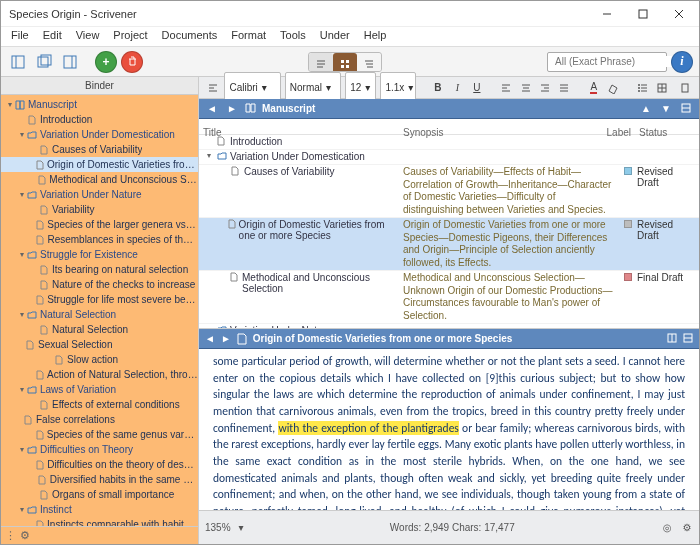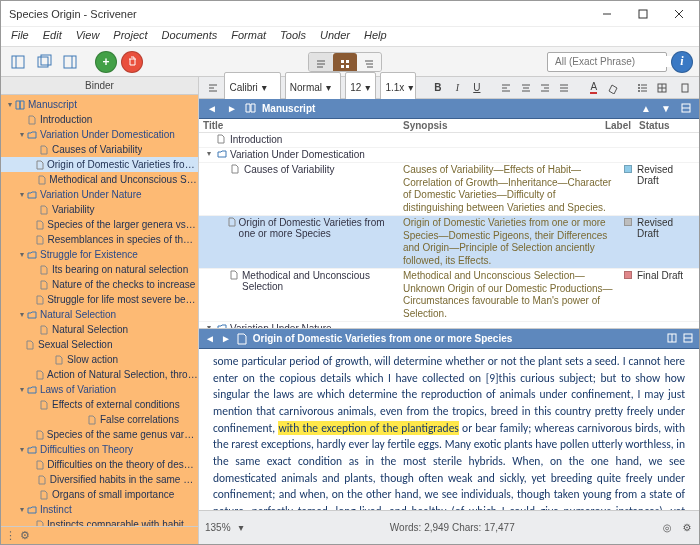--- a/index.html
+++ b/index.html
@@ -1,20 +1,20 @@
 <!DOCTYPE html>
 <html><head>
 <meta charset="utf-8">
 <style>
 * { box-sizing: border-box; margin: 0; padding: 0; }
 body { font-family: "Segoe UI", Tahoma, sans-serif; font-size: 11px; color: #333; width: 700px; height: 545px; overflow: hidden; background: #f0f0f0; border: 1px solid #999; display: flex; flex-direction: column; }
 .titlebar { height: 26px; background: #fff; display: flex; align-items: center; padding: 0 2px 0 8px; border-bottom: 1px solid #eee; }
 .titlebar .title { flex: 1; font-size: 11px; color: #333; }
 .titlebar .winbtn { width: 36px; height: 24px; display: flex; align-items: center; justify-content: center; }
-.menubar { height: 20px; display: flex; background: #fff; padding: 0 4px; gap: 2px; font-size: 11px; color: #333; border-bottom: 1px solid #ddd; font-style: italic; }
+.menubar { height: 20px; display: flex; background: #fff; padding: 0 4px; gap: 2px; font-size: 11px; color: #333; border-bottom: 1px solid #ddd; }
 .menubar > div { padding: 2px 6px; }
 .toolbar { height: 30px; background: #f4f4f4; display: flex; align-items: center; padding: 0 6px; gap: 4px; border-bottom: 1px solid #ccc; }
 .iconbtn { width: 22px; height: 22px; display: flex; align-items: center; justify-content: center; border-radius: 3px; }
 .roundbtn { width: 22px; height: 22px; border-radius: 11px; display: flex; align-items: center; justify-content: center; color: #fff; font-weight: bold; font-size: 12px; border: 1px solid rgba(0,0,0,.2); }
 .spacer { flex: 1; }
 .searchbox { width: 120px; height: 20px; border: 1px solid #aaa; border-radius: 2px; background: #fff; display: flex; align-items: center; padding: 0 4px; color: #3a79c4; font-size: 10px; gap: 3px; }
 .searchbox input { border: 0; outline: 0; flex: 1; font-size: 10px; color: #555; }
 .main { flex: 1; display: flex; min-height: 0; }
 .binder { width: 198px; background: #fdba74; border-right: 1px solid #ccc; display: flex; flex-direction: column; }
 .binderhead { height: 18px; display: flex; align-items: center; justify-content: center; background: #e9e9e9; border-bottom: 1px solid #ccc; font-size: 10px; color: #444; }
@@ -27,21 +27,21 @@
 .binderitem .label { overflow: hidden; text-overflow: ellipsis; }
 .binderfoot { height: 18px; border-top: 1px solid #ccc; display: flex; align-items: center; gap: 4px; padding: 0 4px; color: #666; }
 .rightpane { flex: 1; display: flex; flex-direction: column; min-width: 0; }
 .formatbar { height: 22px; background: #ecedef; border-bottom: 1px solid #ccc; display: flex; align-items: center; gap: 4px; padding: 0 6px; font-size: 10px; color: #555; }
 .fbsel { height: 32px; border: 1px solid #bbb; background: #fff; font-size: 10px; color: #333; padding: 0 4px; display: flex; align-items: center; gap: 4px; border-radius: 2px; }
 .fbbtn { width: 16px; height: 16px; display: flex; align-items: center; justify-content: center; color: #444; }
 .crumbbar { height: 20px; background: #5e88bd; color: #fff; display: flex; align-items: center; padding: 0 6px; gap: 6px; font-size: 10px; border-bottom: 1px solid #3b6090; }
 .crumbbar .navbtn { width: 14px; text-align: center; }
 .outliner { flex: 0 0 210px; overflow: hidden; background: #fff; border-bottom: 1px solid #ccc; display: flex; flex-direction: column; }
 .olhead { height: 16px; display: flex; font-size: 10px; color: #666; border-bottom: 1px solid #e2e2e2; }
-.olhead > div { padding: 1px 4px; font-weight: bold; }
+.olhead > div { padding: 8px 4px; }
 .olrow { display: flex; font-size: 10px; min-height: 14px; border-bottom: 1px solid #f2f2f2; }
 .olrow.sel { background: #c9def5; }
 .olrow .ctitle { flex: 0 0 200px; display: flex; align-items: flex-start; padding: 1px 2px; color: #334; }
 .olrow .ctitle .discl { width: 10px; color: #666; font-size: 8px; }
 .olrow .ctitle .ic { width: 10px; margin-right: 3px; }
 .olrow .syn { flex: 1; padding: 1px 4px; color: #7a6a33; line-height: 1.25; }
 .olrow .lab { flex: 0 0 14px; display: flex; align-items: flex-start; justify-content: center; padding-top: 2px; }
 .olrow .stat { flex: 0 0 64px; padding: 1px 2px; color: #333; }
 .swatch { width: 8px; height: 8px; border: 1px solid rgba(0,0,0,.2); }
 .editorhead { height: 20px; background: #5e88bd; color: #fff; display: flex; align-items: center; padding: 0 6px; gap: 6px; font-size: 10px; border-bottom: 1px solid #3b6090; }
@@ -332,21 +332,21 @@
         </div>
         <div class="binderitem" style="padding-left: 28px;">
           <span class="discl"></span>
           <span class="ficon">
             <svg width="8" height="10">
               <path d="M1 1h4l2 2v6H1z" fill="none" stroke="#888"></path>
             </svg>
           </span>
           <span class="label">Effects of external conditions</span>
         </div>
-        <div class="binderitem" style="padding-left: 28px; margin-left: 48px;">
+        <div class="binderitem" style="padding-left: 12px;">
           <span class="discl"></span>
           <span class="ficon">
             <svg width="8" height="10">
               <path d="M1 1h4l2 2v6H1z" fill="none" stroke="#888"></path>
             </svg>
           </span>
           <span class="label">False correlations</span>
         </div>
         <div class="binderitem" style="padding-left: 28px;">
           <span class="discl"></span>

